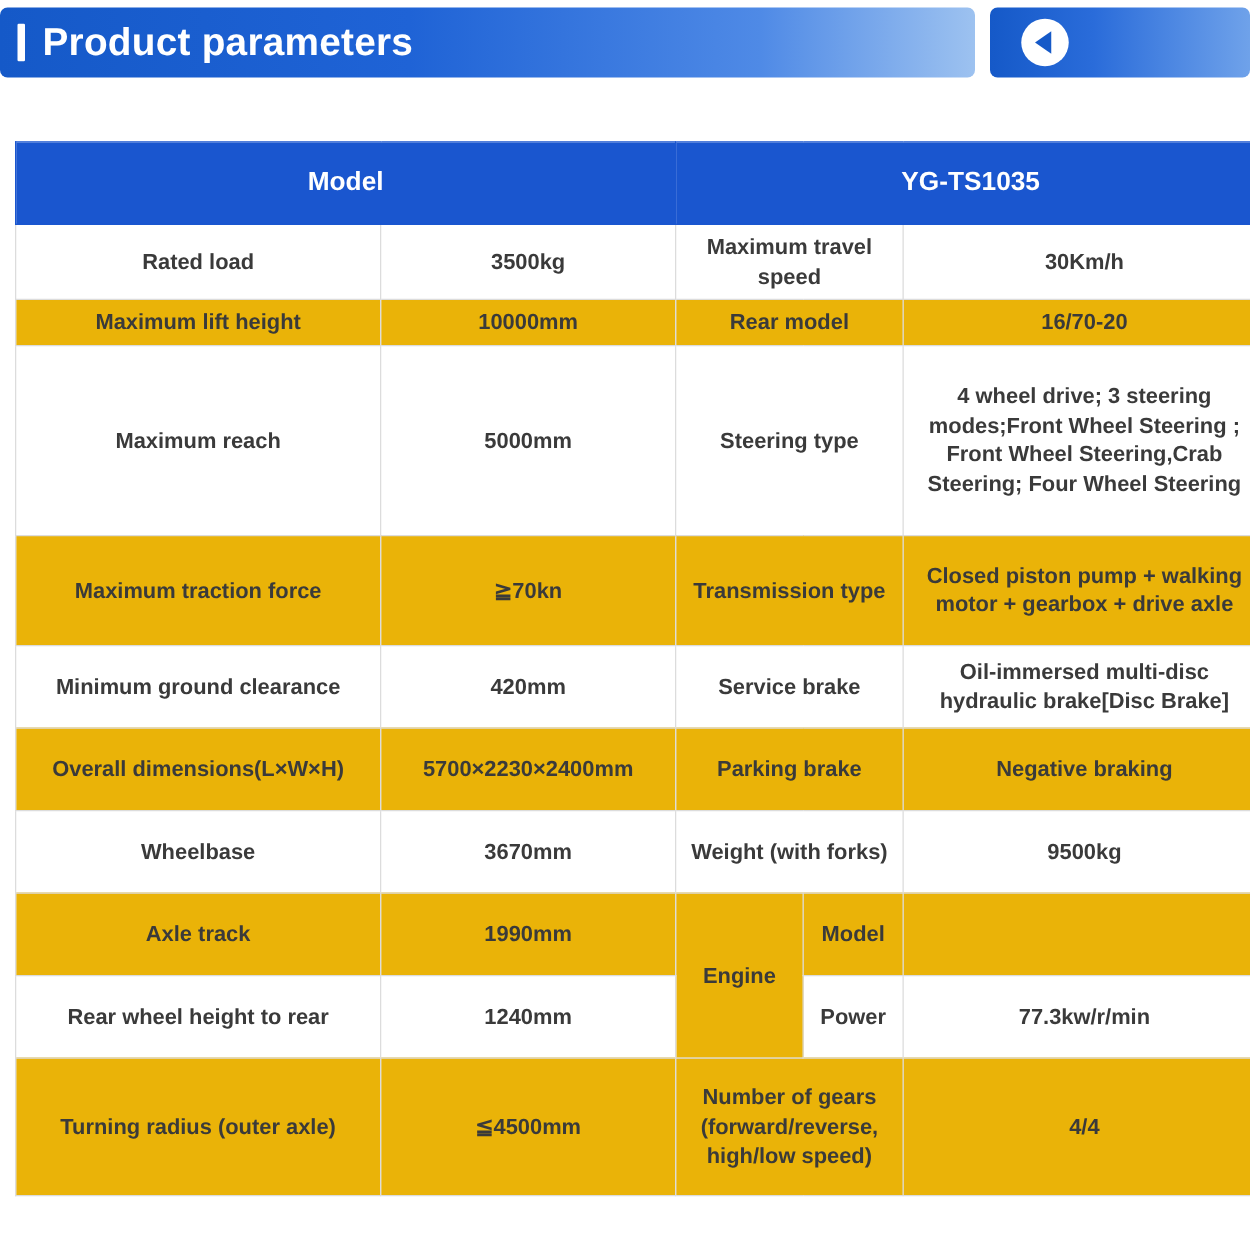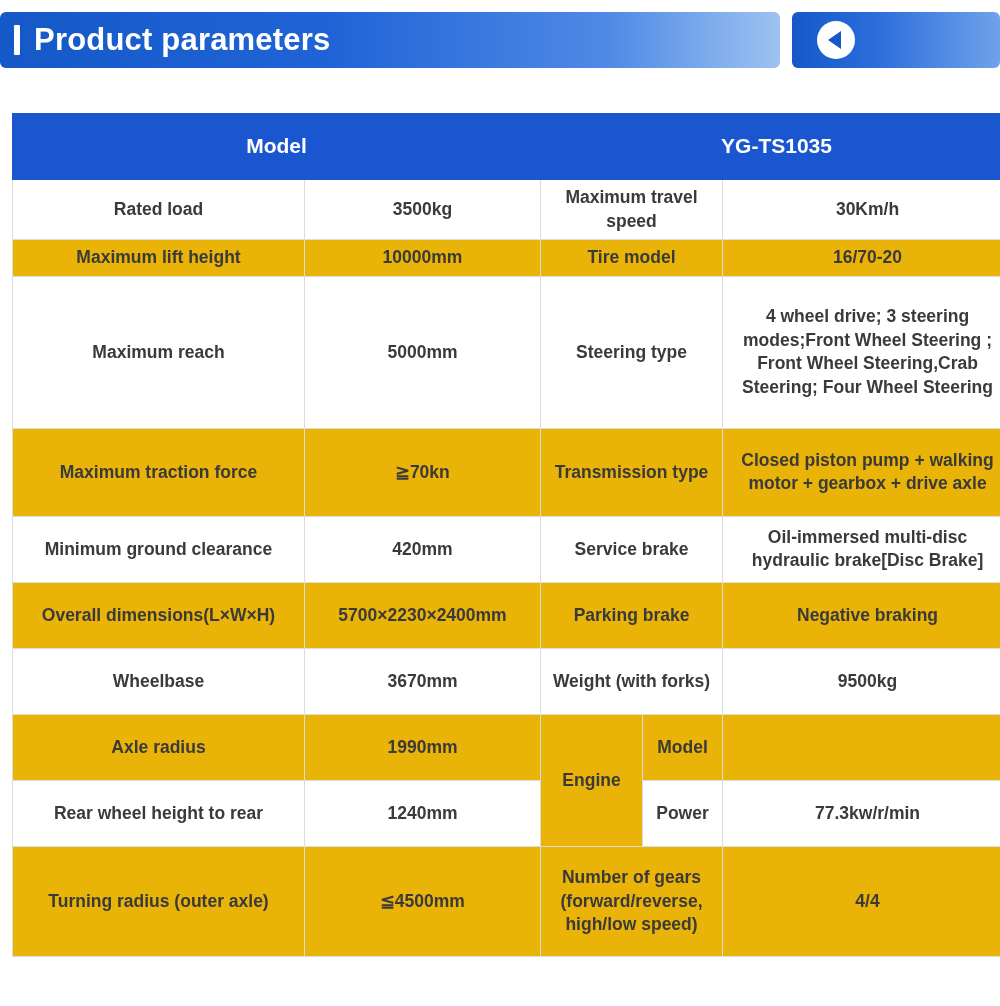--- a/index.html
+++ b/index.html
@@ -13,21 +13,21 @@
     position: relative;
     width: 1000px;
     height: 1006px;
     overflow: hidden;
     background: #ffffff;
   }
 
   
   .header-row {
     display: flex;
-    align-items: flex-end;
+    align-items: flex-start;
     height: 68px;
     padding-top: 6px;
   }
   .banner {
     position: relative;
     width: 780px;
     height: 56px;
     border-radius: 6px;
     background: linear-gradient(90deg, #1559c8 0%, #1f63d6 42%, #4f8ae6 78%, #9dc2f0 100%);
     display: flex;
@@ -156,21 +156,21 @@
     <tbody>
       <tr class="plain">
         <td class="label">Rated load</td>
         <td class="value">3500kg</td>
         <td class="label" colspan="2">Maximum travel speed</td>
         <td class="value">30Km/h</td>
       </tr>
       <tr class="alt">
         <td class="label">Maximum lift height</td>
         <td class="value">10000mm</td>
-        <td class="label" colspan="2">Tire model</td>
+        <td class="label" colspan="2">Rear model</td>
         <td class="value">16/70-20</td>
       </tr>
       <tr class="plain" style="height:152px">
         <td class="label">Maximum reach</td>
         <td class="value">5000mm</td>
         <td class="label" colspan="2">Steering type</td>
         <td class="value">4 wheel drive; 3 steering modes;Front Wheel Steering ; Front Wheel Steering,Crab Steering; Four Wheel Steering</td>
       </tr>
       <tr class="alt" style="height:88px">
         <td class="label">Maximum traction force</td>
@@ -190,21 +190,21 @@
         <td class="label" colspan="2">Parking brake</td>
         <td class="value">Negative braking</td>
       </tr>
       <tr class="plain" style="height:66px">
         <td class="label">Wheelbase</td>
         <td class="value">3670mm</td>
         <td class="label" colspan="2">Weight (with forks)</td>
         <td class="value">9500kg</td>
       </tr>
       <tr class="alt" style="height:66px">
-        <td class="label">Axle radius</td>
+        <td class="label">Axle track</td>
         <td class="value">1990mm</td>
         <td class="label" rowspan="2">Engine</td>
         <td class="label">Model</td>
         <td class="value"></td>
       </tr>
       <tr class="plain" style="height:66px">
         <td class="label">Rear wheel height to rear</td>
         <td class="value">1240mm</td>
         <td class="label">Power</td>
         <td class="value">77.3kw/r/min</td>

